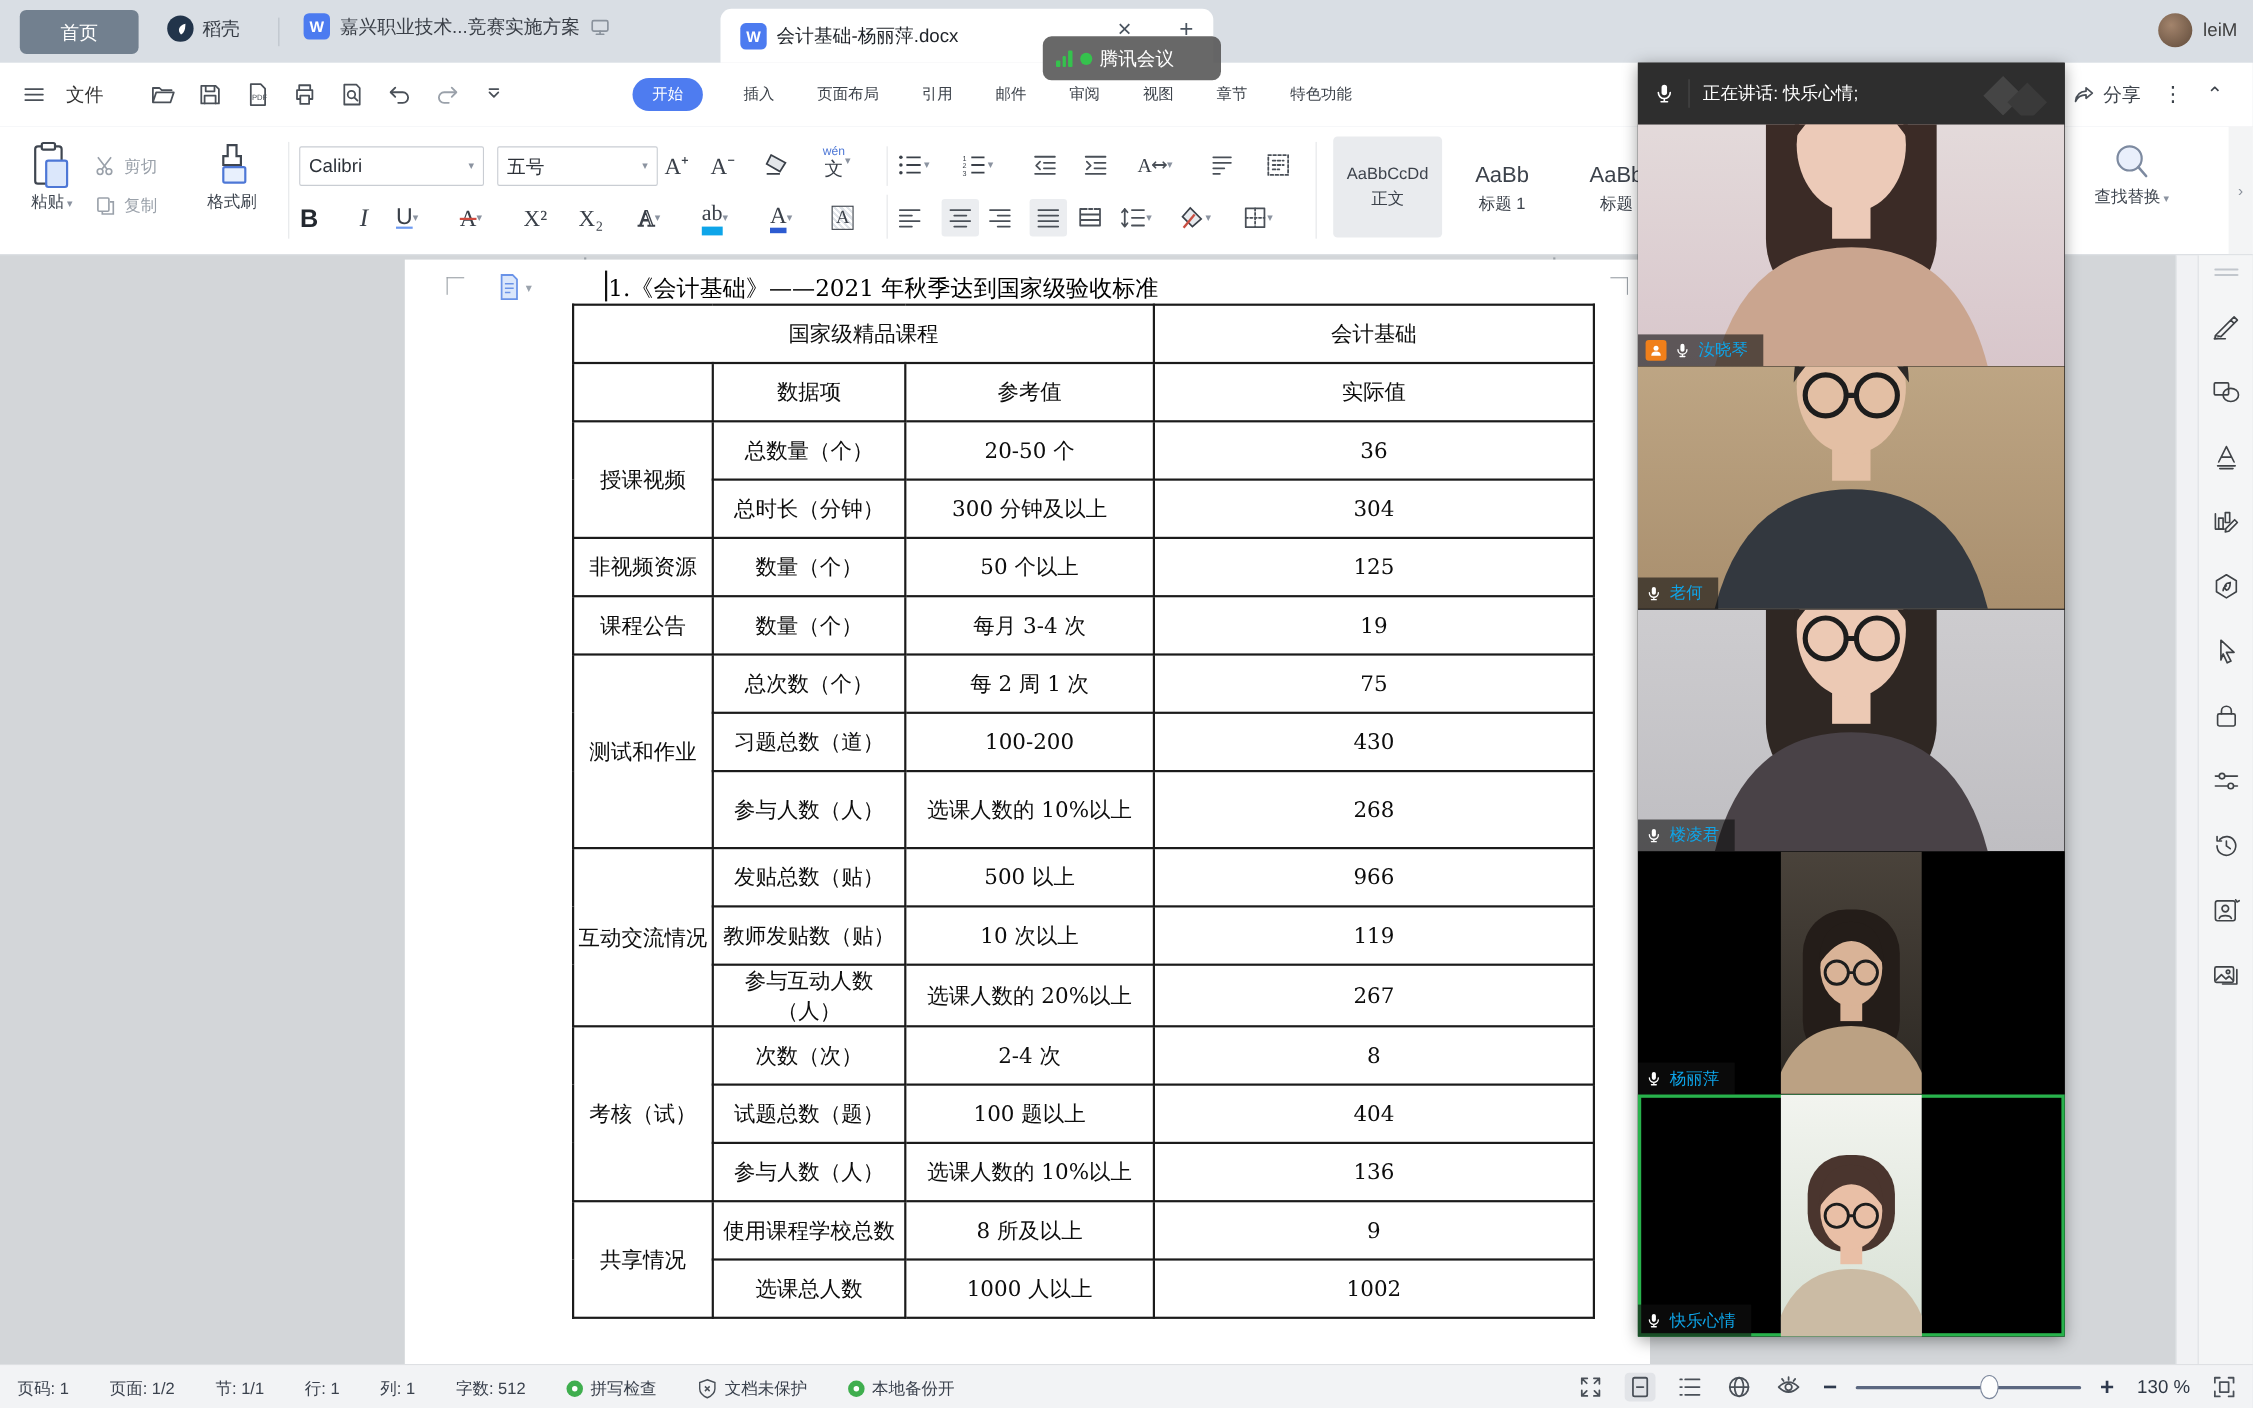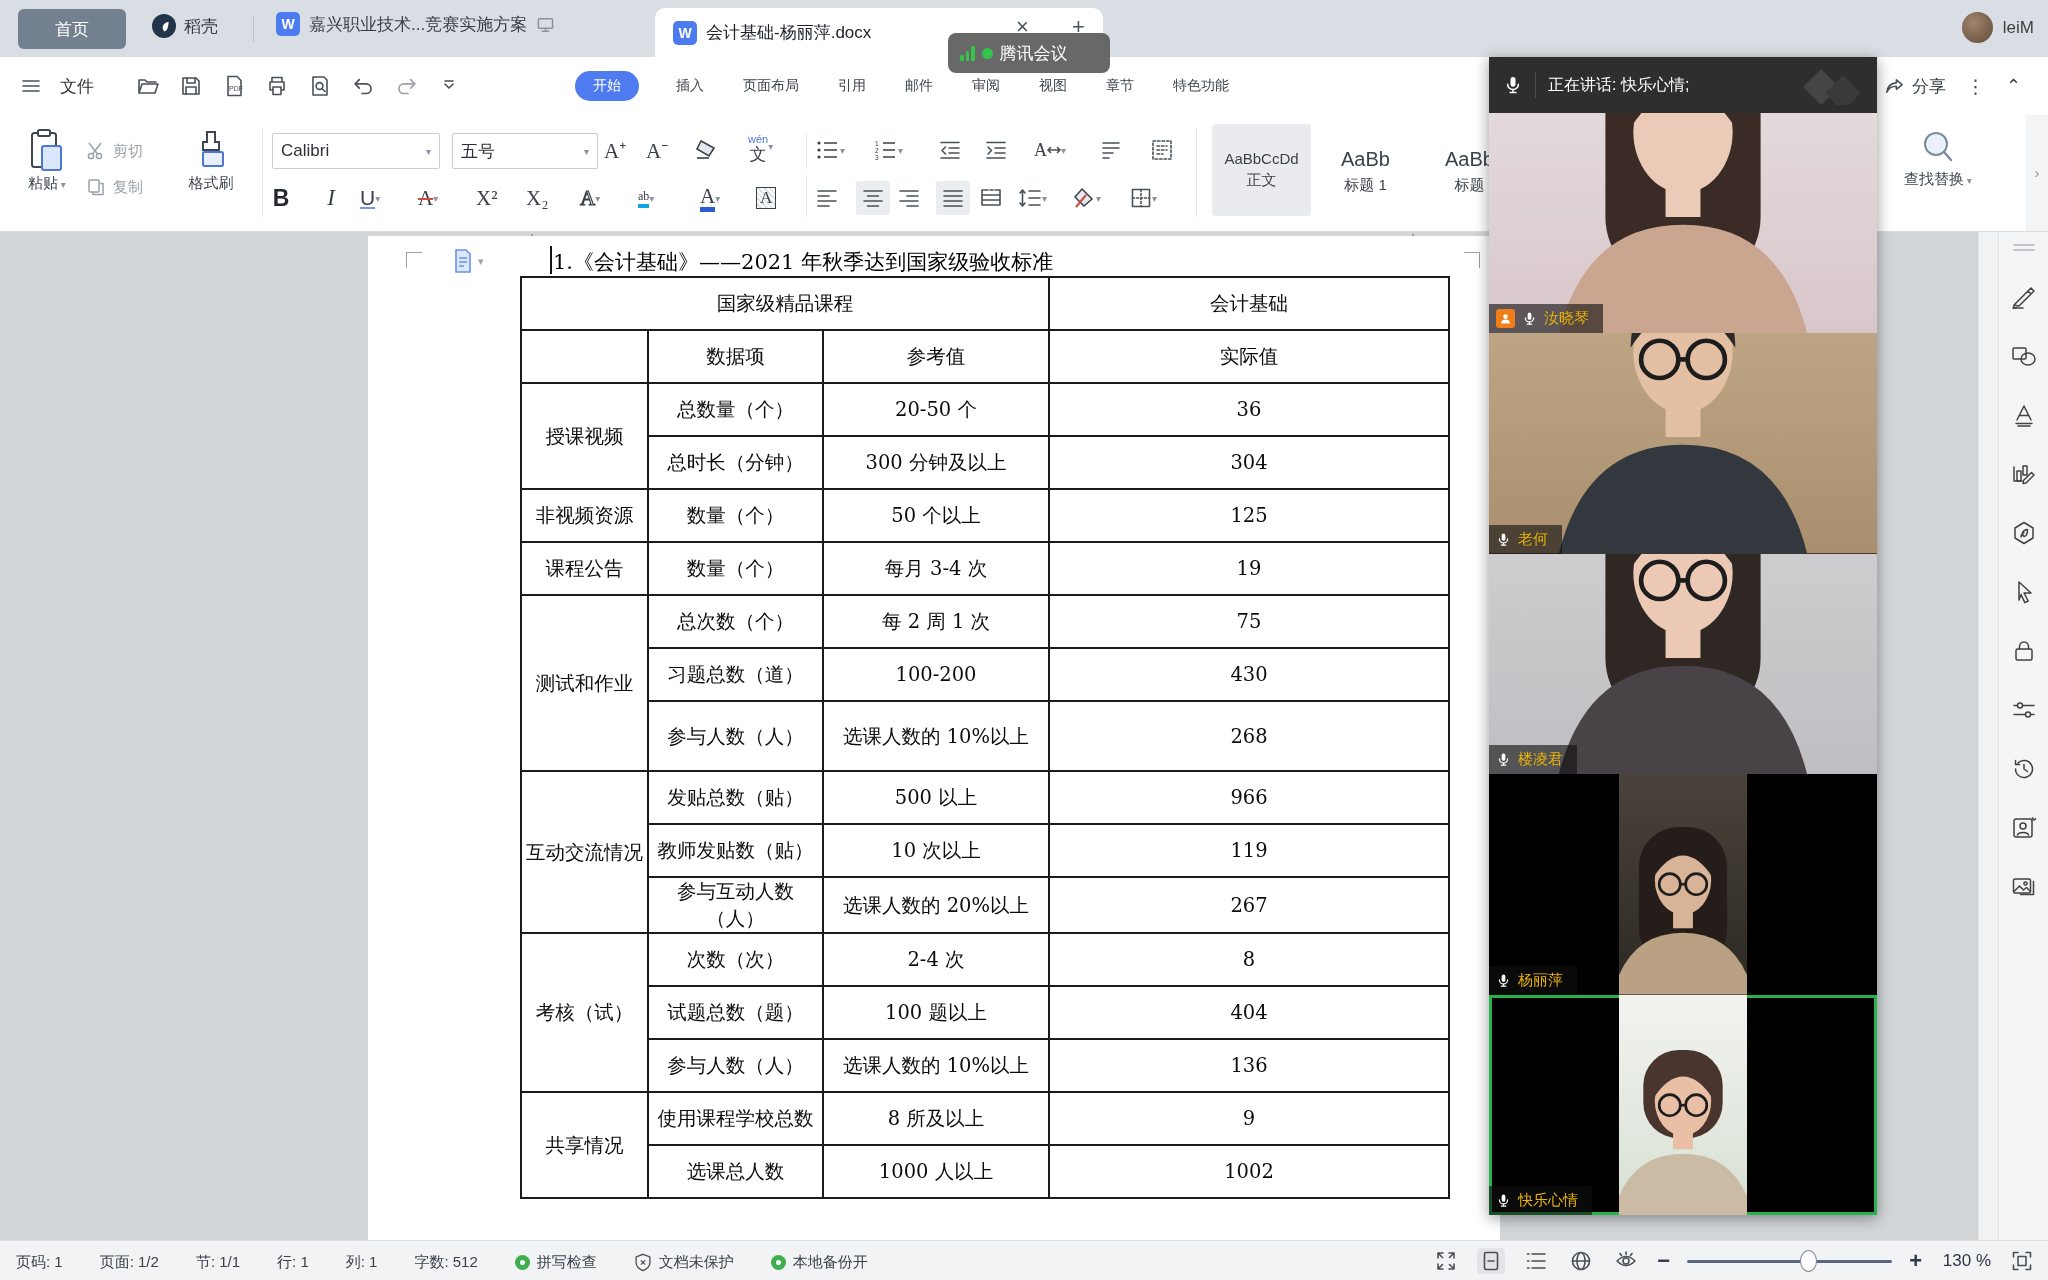--- a/index.html
+++ b/index.html
@@ -93,21 +93,21 @@
   .mt-header{height:56px;background:#2e2e2e;display:flex;align-items:center;color:#fff;font-size:16px;padding:0 14px;gap:12px;flex:none}
   .mt-div{width:1px;height:26px;background:#4a4a4a}
   .mt-title{flex:1;white-space:nowrap}
   #tiles{flex:1;display:flex;flex-direction:column}
   .tile{position:relative;flex:1;background:#000;overflow:hidden}
   .tile.speaking{outline:3px solid #28b24c;outline-offset:-3px}
   .video{position:absolute;inset:0}
   .video.lb{left:50%;transform:translateX(-50%);width:128px}
   .video svg{width:100%;height:100%}
   .namebar{position:absolute;left:0;bottom:0;display:flex;align-items:center;gap:7px;
-    background:rgba(16,16,16,.62);color:#eab308;font-size:15px;padding:5px 14px 5px 7px}
+    background:rgba(16,16,16,.62);color:#0ea5e9;font-size:15px;padding:5px 14px 5px 7px}
   .pbadge{width:19px;height:19px;border-radius:3px;background:#f07f1a;display:flex;align-items:center;justify-content:center}
 
   
   #statusbar{position:absolute;left:0;bottom:0;width:2048px;height:40px;background:#f2f3f5;
     border-top:1px solid #dee0e3;font-size:15px;color:#3a414d}
   .st-left{position:absolute;left:16px;top:12px;height:40px;display:flex;align-items:flex-start;gap:37px}
   .st-item{display:flex;align-items:center;gap:7px;white-space:nowrap}
   .gdot{width:15px;height:15px;border-radius:50%;background:#3fae4e;display:flex;align-items:center;justify-content:center}
   .gdot i{width:5px;height:5px;border-radius:50%;background:#fff}
   .st-right{position:absolute;right:12px;top:0;height:40px;display:flex;align-items:center;gap:17px}
@@ -379,21 +379,21 @@
         <span class="glyph">X²</span>
       </div>
     <div class="rbtn" style="left:526px;top:66px">
         <span class="glyph">X₂</span>
       </div>
     <div class="rbtn" style="left:580px;top:66px">
         <span class="glyph" style="color:#fff;-webkit-text-stroke:1.2px #3a4049">A</span>
         <span class="card"> ▾</span>
       </div>
     <div class="rbtn" style="left:638px;top:66px">
-        <span class="glyph" style="font-size:12px;border-bottom:4px solid #0ea5e9">ab</span>
+        <span class="glyph" style="font-size:20px;border-bottom:8px solid #0ea5e9">ab</span>
         <span class="card"> ▾</span>
       </div>
     <div class="rbtn" style="left:700px;top:66px">
         <span class="glyph" style="border-bottom:5px solid #2d5bd1;line-height:22px">A</span>
         <span class="card"> ▾</span>
       </div>
     <div class="rbtn" style="left:756px;top:66px">
         <span class="glyph" style="font-size:17px;border:1.4px solid #3a4049;padding:0 3px;background:repeating-linear-gradient(45deg,#fff 0 2px,#dfe3e8 2px 4px)">A</span>
       </div>
     <div class="rb-sep" style="left:806px;top:62px;height:40px"></div>

